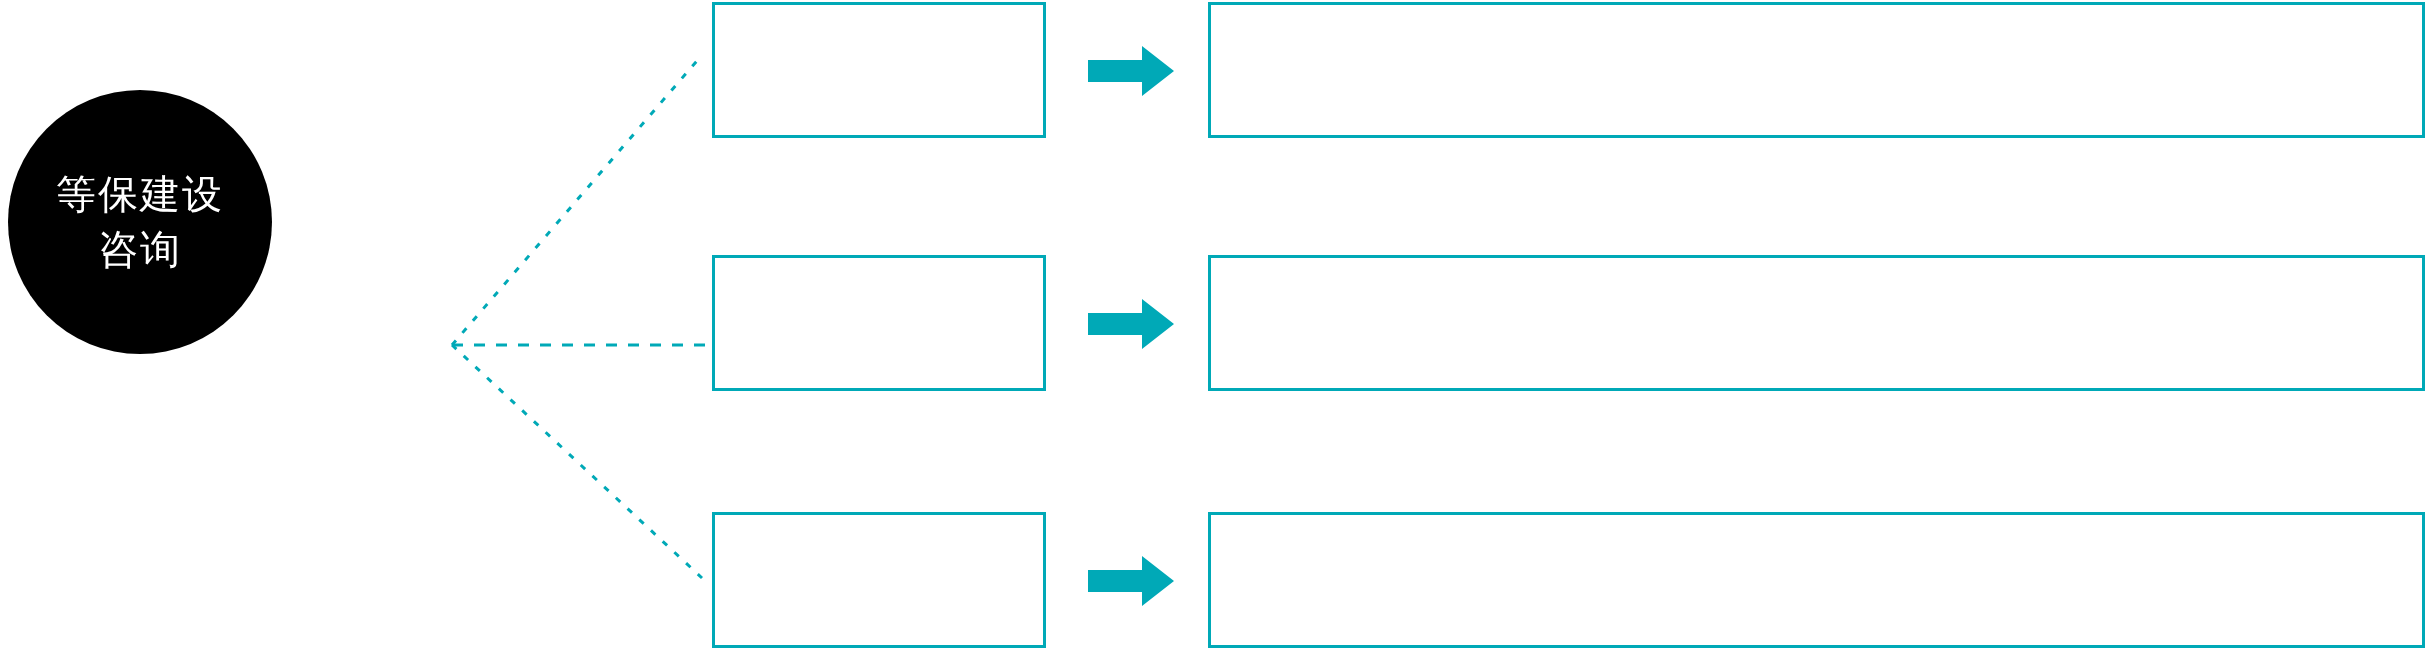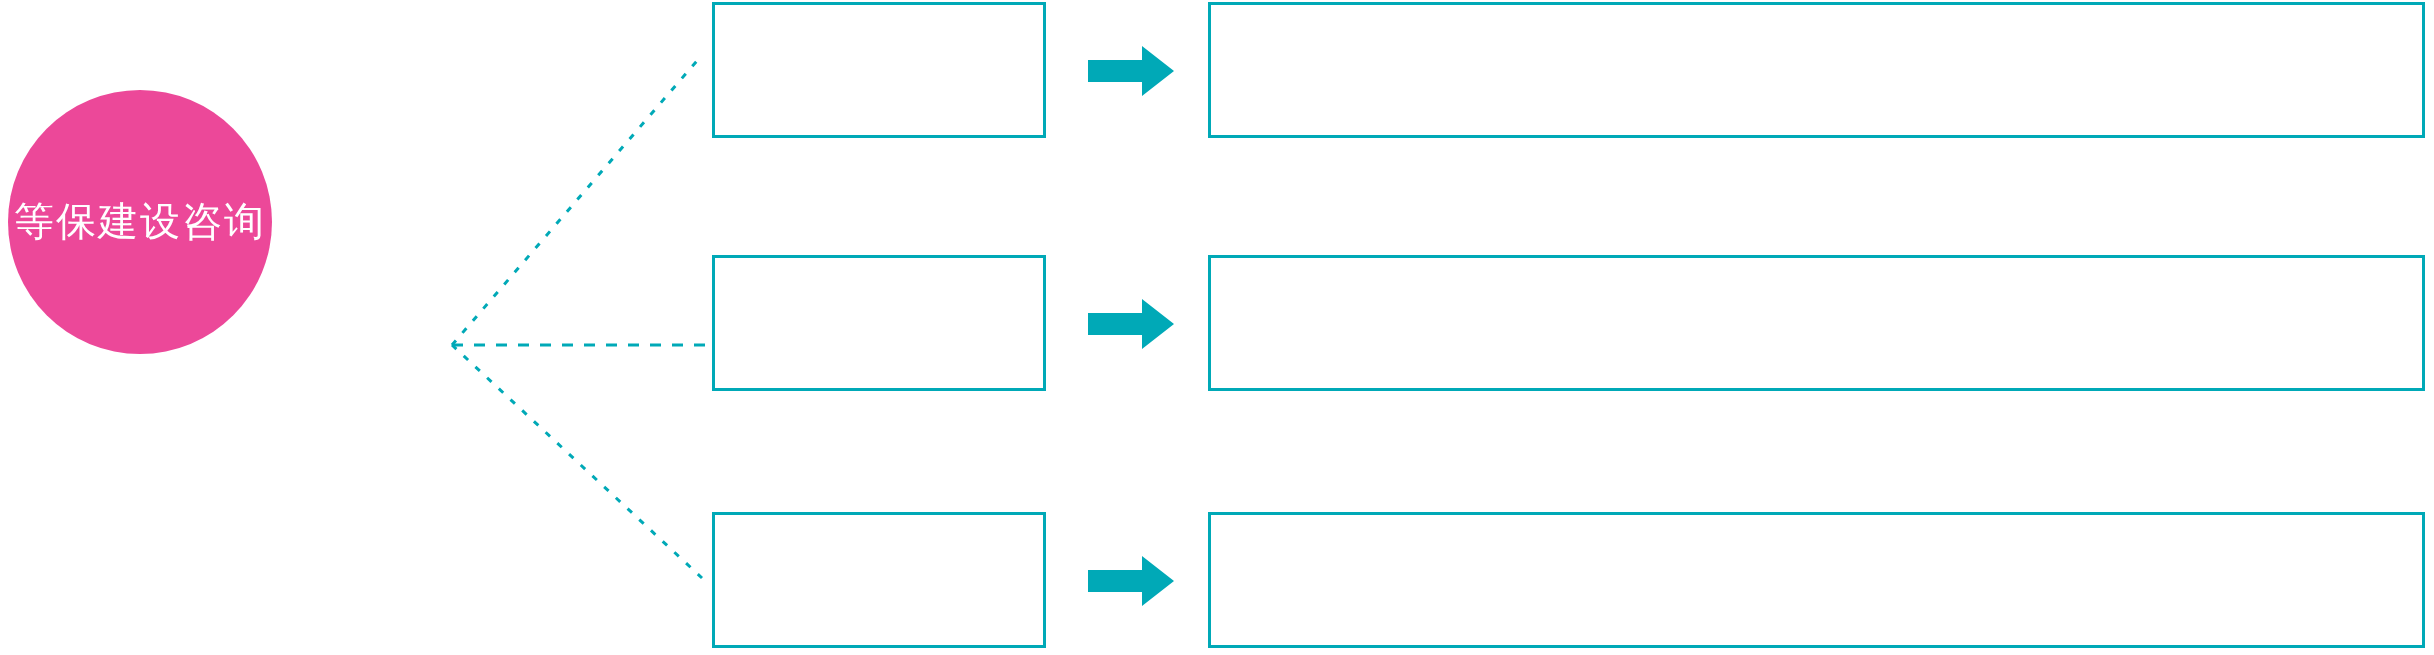--- a/index.html
+++ b/index.html
@@ -20,23 +20,23 @@
   }
 
   
   .hub-circle {
     position: absolute;
     left: 8px;
     top: 90px;
     width: 264px;
     height: 264px;
     border-radius: 50%;
-    background: #ec4899;
+    background: #000000;
     display: flex;
-    flex-direction: row;
+    flex-direction: column;
     align-items: center;
     justify-content: center;
     box-sizing: border-box;
   }
   .hub-line {
     color: #ffffff;
     font-size: 40px;
     line-height: 1.38;
     letter-spacing: 2px;
     text-align: center;

